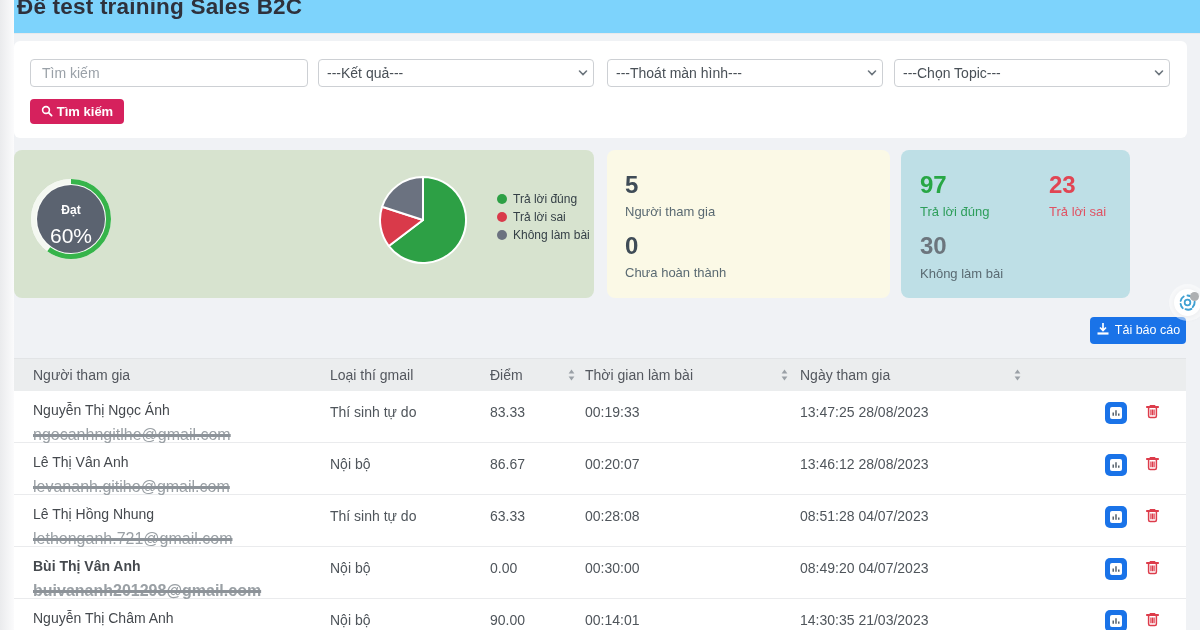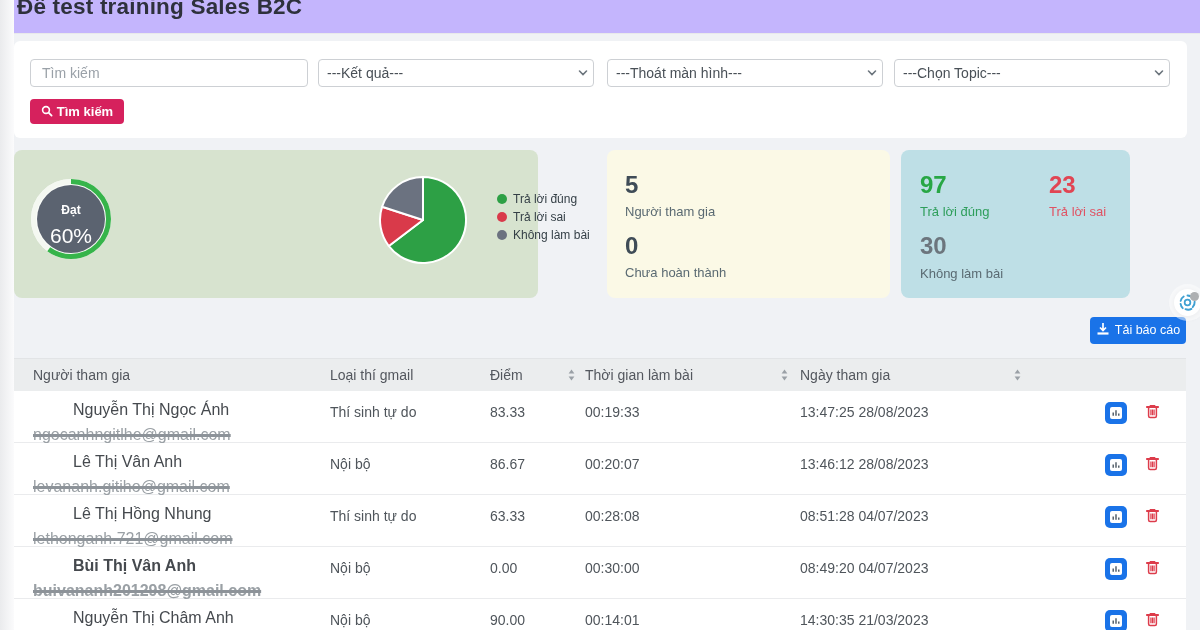--- a/index.html
+++ b/index.html
@@ -1,40 +1,40 @@
 <!DOCTYPE html>
 <html><head>
 <meta charset="utf-8">
 <style>
 * { margin:0; padding:0; box-sizing:border-box; }
 html,body { width:1200px; height:630px; overflow:hidden; }
 body { font-family:"Liberation Sans", sans-serif; background:#f0f2f5; position:relative; }
-.topbar { position:absolute; left:0; top:0; width:1200px; height:34px; background:#c4b5fd; border-bottom:1px solid #e8e9eb; }
+.topbar { position:absolute; left:0; top:0; width:1200px; height:34px; background:#7dd3fc; border-bottom:1px solid #e8e9eb; }
 .title { position:absolute; left:17px; top:-6px; font-size:22.5px; font-weight:700; color:#2e313c; letter-spacing:0.2px; }
 .scard { position:absolute; left:14px; top:41px; width:1173px; height:97px; background:#fff; border-radius:6px; }
 .finput { position:absolute; border:1px solid #cdd0d4; border-radius:4px; background:#fff; height:28px; font-size:14px; line-height:26px; padding-left:11px; color:#495057; }
 .ph { color:#9aa1a8; }
 .chev { position:absolute; right:5px; top:8px; width:10px; height:10px; }
 .sbtn { position:absolute; left:16px; top:58px; width:94px; height:25px; background:#d6215d; border-radius:4px; color:#fff; font-size:13px; font-weight:700; text-align:center; line-height:25px; }
 .card { position:absolute; top:150px; height:148px; border-radius:8px; }
-.c-green { left:14px; width:524px; background:#d7e3cf;padding-left:41px; }
+.c-green { left:14px; width:580px; background:#d7e3cf;padding-left:41px; }
 .c-yellow { left:607px; width:283px; background:#fbf9e6; }
 .c-blue { left:901px; width:229px; background:#bedfe6; }
 .num { font-size:24px; font-weight:700; color:#3f4c57; line-height:1; }
 .lbl { font-size:13px; color:#5a6a72; line-height:15px; }
 .legend-row { position:absolute; left:483px; font-size:12px; color:#343f46; white-space:nowrap; }
 .ldot { display:inline-block; width:10px; height:10px; border-radius:50%; margin-right:6px; vertical-align:-1px; }
 .dlbtn { position:absolute; left:1090px; top:317px; width:96px; height:27px; background:#1a73e8; border-radius:4px; color:#fff; font-size:12.5px; line-height:27px; text-align:center; }
 table { position:absolute; left:14px; top:358px; width:1172px; border-collapse:collapse; table-layout:fixed; background:#fff; }
 thead tr { height:32px; background:#ebedee; border-top:1px solid #e2e4e6; }
 th { font-size:14px; font-weight:400; color:#53575e; text-align:left; position:relative; }
 tbody tr { height:51px; border-bottom:1px solid #eaebed; }
 td { vertical-align:top; font-size:14px; color:#4f555b; }
 td.val { padding-top:13px; }
-.nm { padding-top:11px; font-size:16px; color:#45494e; line-height:16px;margin-left:40px; }
+.nm { padding-top:11px; font-size:14px; color:#45494e; line-height:16px; }
 .em { font-size:16px; color:#9aa0a5; line-height:14px; margin-top:10px; text-decoration:line-through; text-decoration-thickness:3px; text-decoration-color:#8d9399; }
 .sorti { position:absolute; top:10px; }
 .abtn { position:absolute; left:65px; top:11px; width:22px; height:22px; background:#1a73e8; border-radius:5px; }
 .tbtn { position:absolute; left:106px; top:13px; width:13px; height:15px; }
 .acell { position:relative; }
 .fwidget { position:absolute; left:1174px; top:289px; width:27px; height:27px; background:#fff; border-radius:50%; box-shadow:0 0 0 5px rgba(255,255,255,0.5), 0 1px 6px rgba(0,0,0,0.12); }
 .fbadge { position:absolute; left:1190px; top:292px; width:9px; height:9px; background:#aeb0b2; border-radius:50%; }
 </style>
 </head>
 <body>

